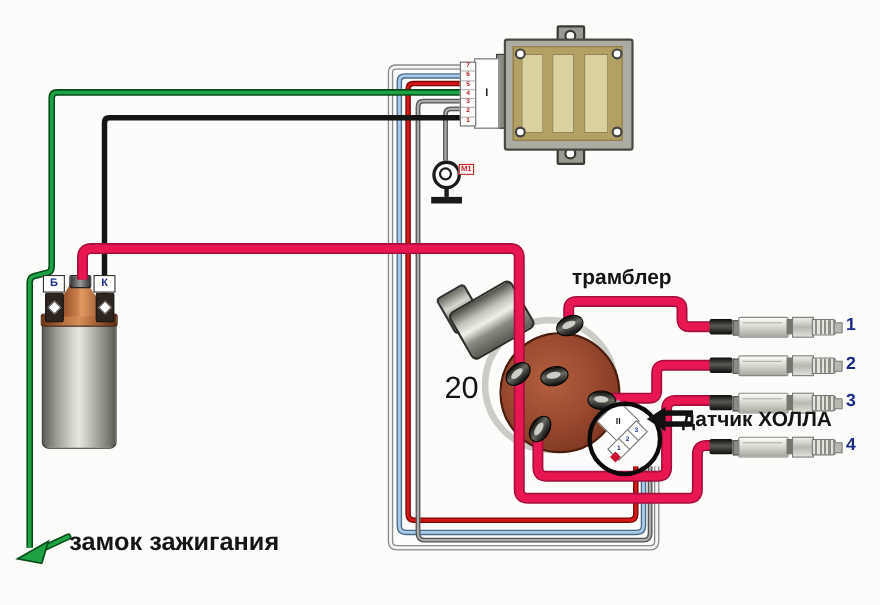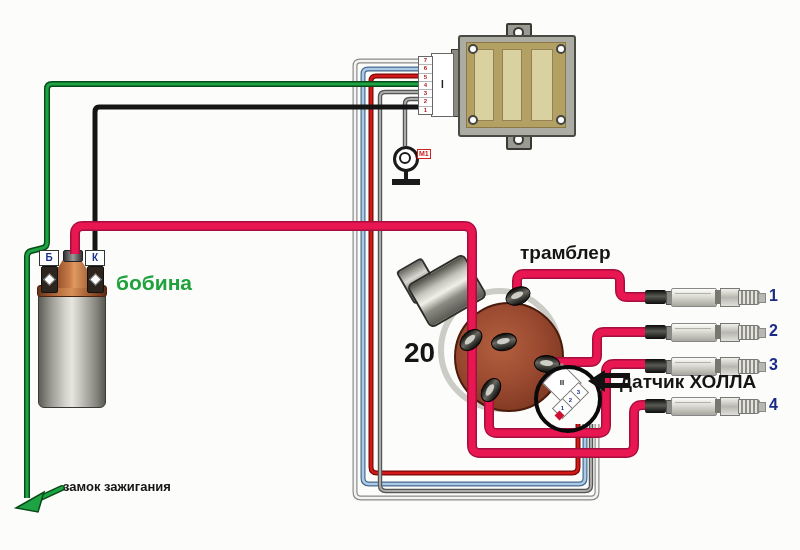--- a/index.html
+++ b/index.html
@@ -230,17 +230,16 @@
     <div class="abs pl-line" style="left:30px;top:6px;width:36px;height:1px;"></div>
     <div class="abs pl-band" style="left:70px;top:3px;width:5px;height:14px;"></div>
     <div class="abs pl-hex" style="left:75px;top:1px;width:18px;height:17px;"></div>
     <div class="abs pl-thread" style="left:93px;top:3px;width:20px;height:13px;"></div>
     <div class="abs pl-tip" style="left:113px;top:6px;width:6px;height:8px;"></div>
     <div class="abs plugnum" style="left:124px;top:0;">4</div>
   </div>
 
   <div class="lbl" style="left:520px;top:242px;font-size:19px;">трамблер</div>
   <div class="lbl" style="left:620px;top:371px;font-size:19px;">датчик ХОЛЛА</div>
-  <div class="lbl" style="left:63px;top:479px;font-size:13px;text-align:center;">замок зажигания</div>
-  <div class="lbl" style="left:116px;top:271px;font-size:21px;color:#1fa23c;">бобина</div>
-  <div class="lbl" style="left:404px;top:337px;font-size:28px;font-weight:700;">20</div>
+  <div class="lbl" style="left:63px;top:479px;font-size:23px;text-align:center;">замок зажигания</div>
+  <div class="lbl" style="left:404px;top:337px;font-size:28px;font-weight:400;">20</div>
 
 </div>
 
 </body></html>

